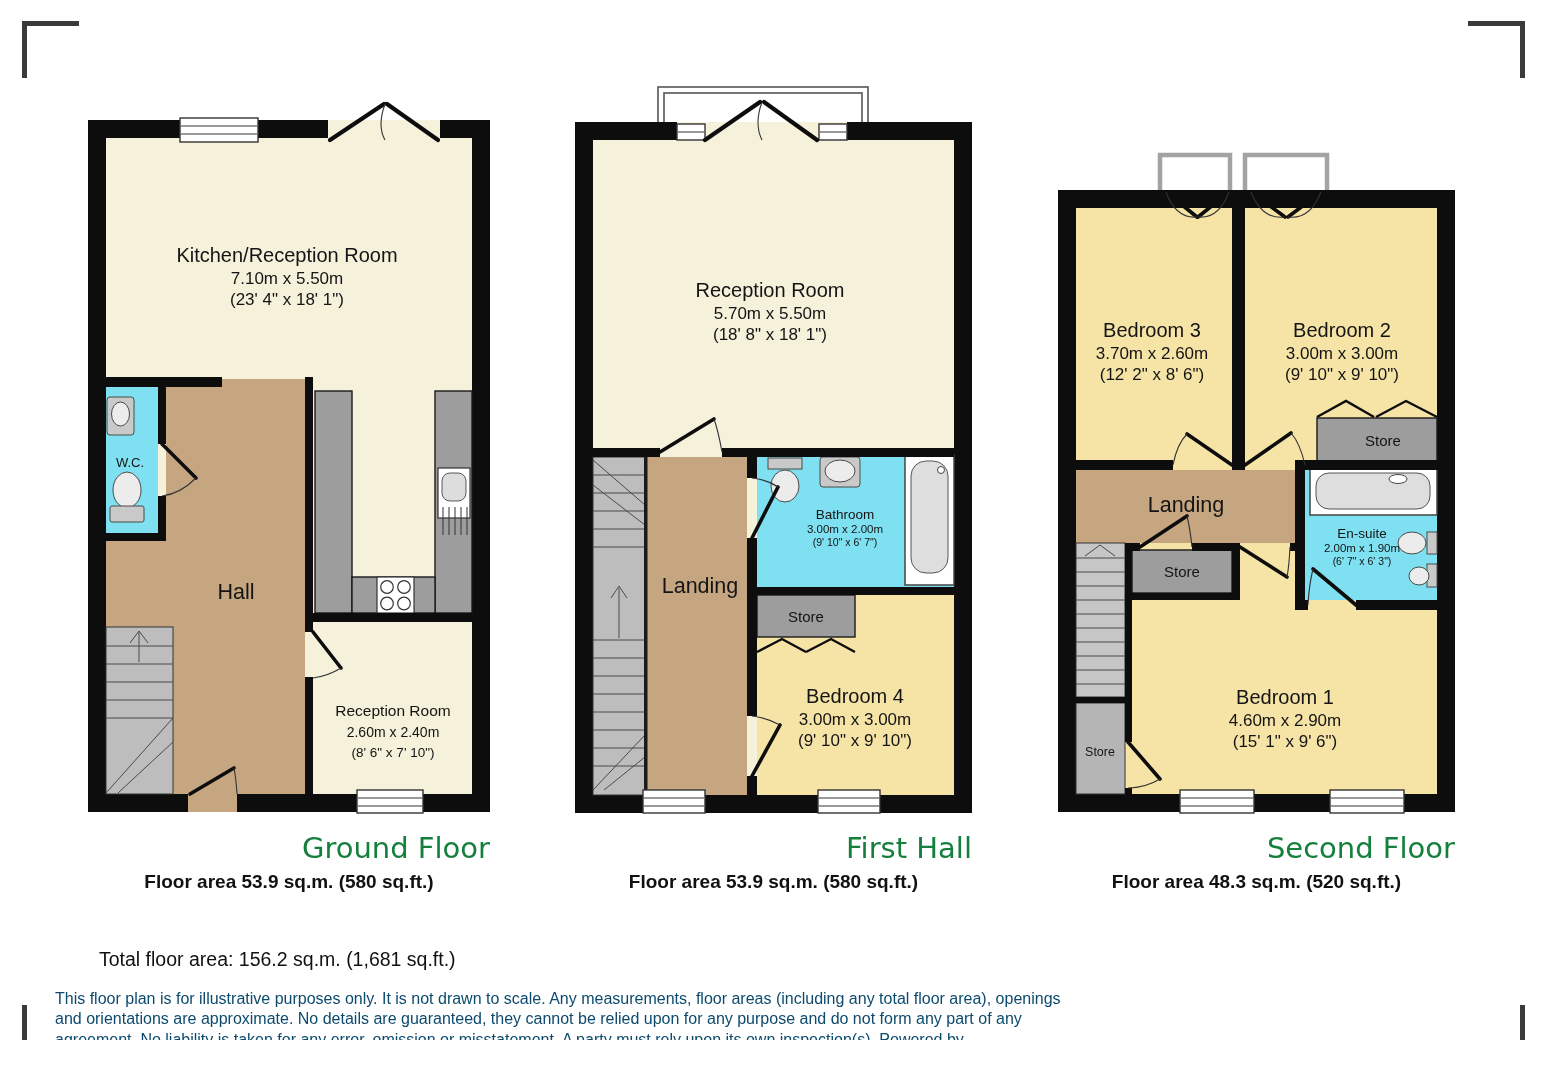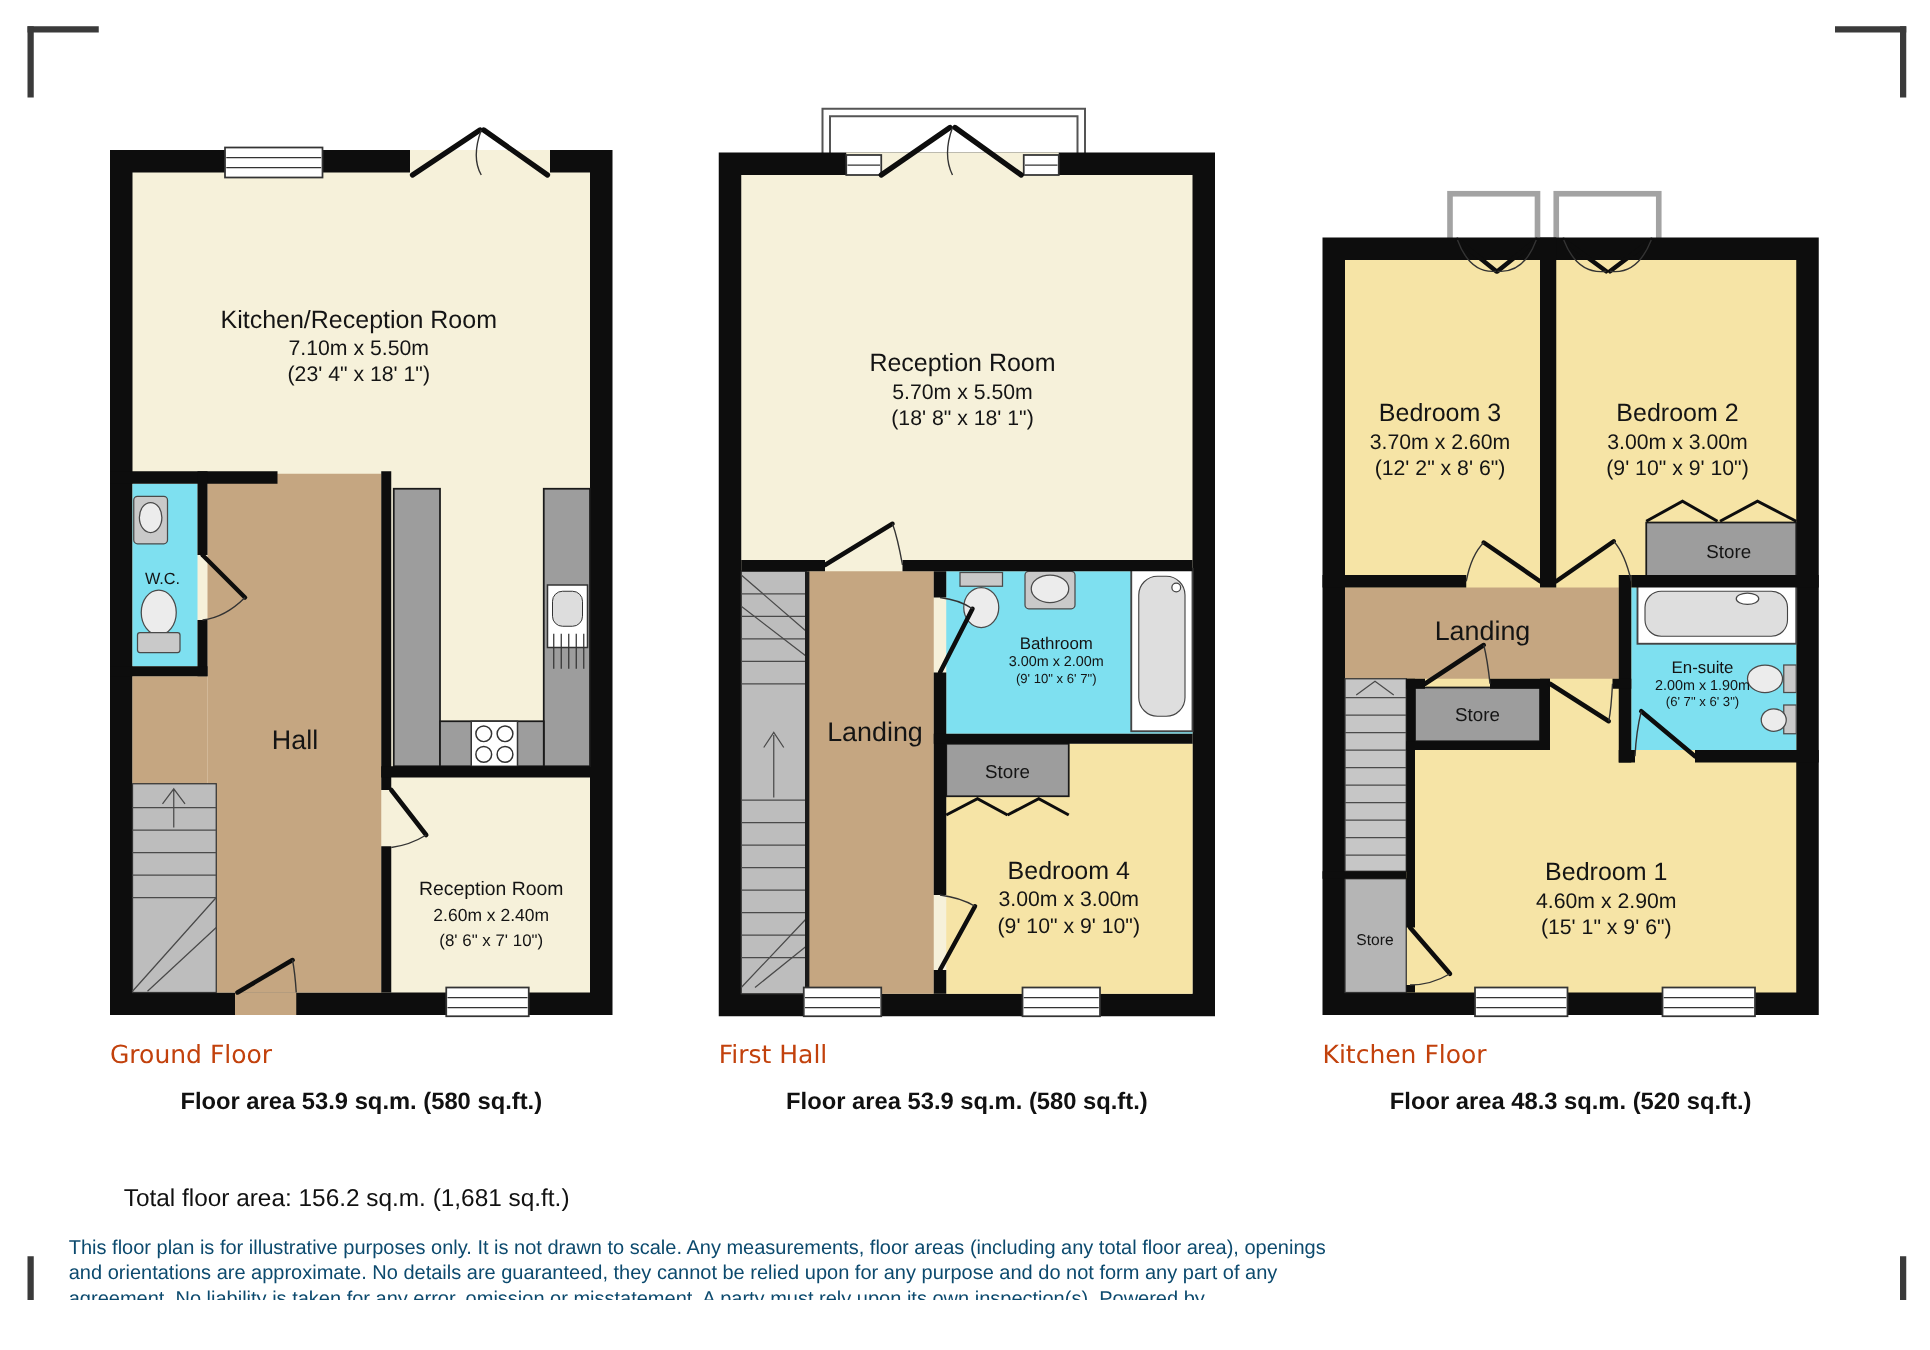--- a/index.html
+++ b/index.html
@@ -33,22 +33,22 @@
   text{fill:#141414;text-anchor:middle;font-family:"Liberation Sans",sans-serif;}
   .t-name{font-size:20px;}
   .t-dim{font-size:17px;}
   .t-big{font-size:21.5px;}
   .t-store{font-size:15px;}
   .t-store-s{font-size:12.5px;}
   .t-wc{font-size:13px;}
   .t-s1{font-size:13.5px;}
   .t-s2{font-size:11.5px;}
   .t-s3{font-size:10.5px;}
-  .floor-title{position:absolute;text-align:left;color:#c2410c;
-    font-family:"DejaVu Sans","Liberation Sans",sans-serif;font-size:20px;}
+  .floor-title{position:absolute;text-align:right;color:#15803d;
+    font-family:"DejaVu Sans","Liberation Sans",sans-serif;font-size:29px;}
   .floor-area{position:absolute;text-align:center;color:#111;
     font-family:"Liberation Sans",sans-serif;font-size:19px;font-weight:bold;}
   .total{position:absolute;left:52px;top:948px;color:#111;
     font-family:"Liberation Sans",sans-serif;font-size:19.5px;margin-left:47px;}
   .disclaimer{position:absolute;left:55px;top:989px;width:1035px;color:#0c4a6e;
     font-family:"Liberation Sans",sans-serif;font-size:16px;line-height:1.28;}
 </style>
 </head>
 <body>
 
@@ -350,18 +350,18 @@
     <text class="t-store-s" x="1100" y="756">Store</text>
     <text class="t-name" x="1285" y="704">Bedroom 1</text>
     <text class="t-dim" x="1285" y="726">4.60m x 2.90m</text>
     <text class="t-dim" x="1285" y="747">(15' 1" x 9' 6")</text>
   </svg>
 
   <div class="floor-title" style="left:88px;top:831px;width:402px">Ground Floor</div>
   <div class="floor-area" style="left:88px;top:871px;width:402px">Floor area 53.9 sq.m. (580 sq.ft.)</div>
   <div class="floor-title" style="left:575px;top:831px;width:397px">First Hall</div>
   <div class="floor-area" style="left:575px;top:871px;width:397px">Floor area 53.9 sq.m. (580 sq.ft.)</div>
-  <div class="floor-title" style="left:1058px;top:831px;width:397px">Kitchen Floor</div>
+  <div class="floor-title" style="left:1058px;top:831px;width:397px">Second Floor</div>
   <div class="floor-area" style="left:1058px;top:871px;width:397px">Floor area 48.3 sq.m. (520 sq.ft.)</div>
 
   <div class="total">Total floor area: 156.2 sq.m. (1,681 sq.ft.)</div>
   <div class="disclaimer">This floor plan is for illustrative purposes only. It is not drawn to scale. Any measurements, floor areas (including any total floor area), openings and orientations are approximate. No details are guaranteed, they cannot be relied upon for any purpose and do not form any part of any agreement. No liability is taken for any error, omission or misstatement. A party must rely upon its own inspection(s). Powered by www.Propertybox.io</div>
 </div>
 
 </body></html>

